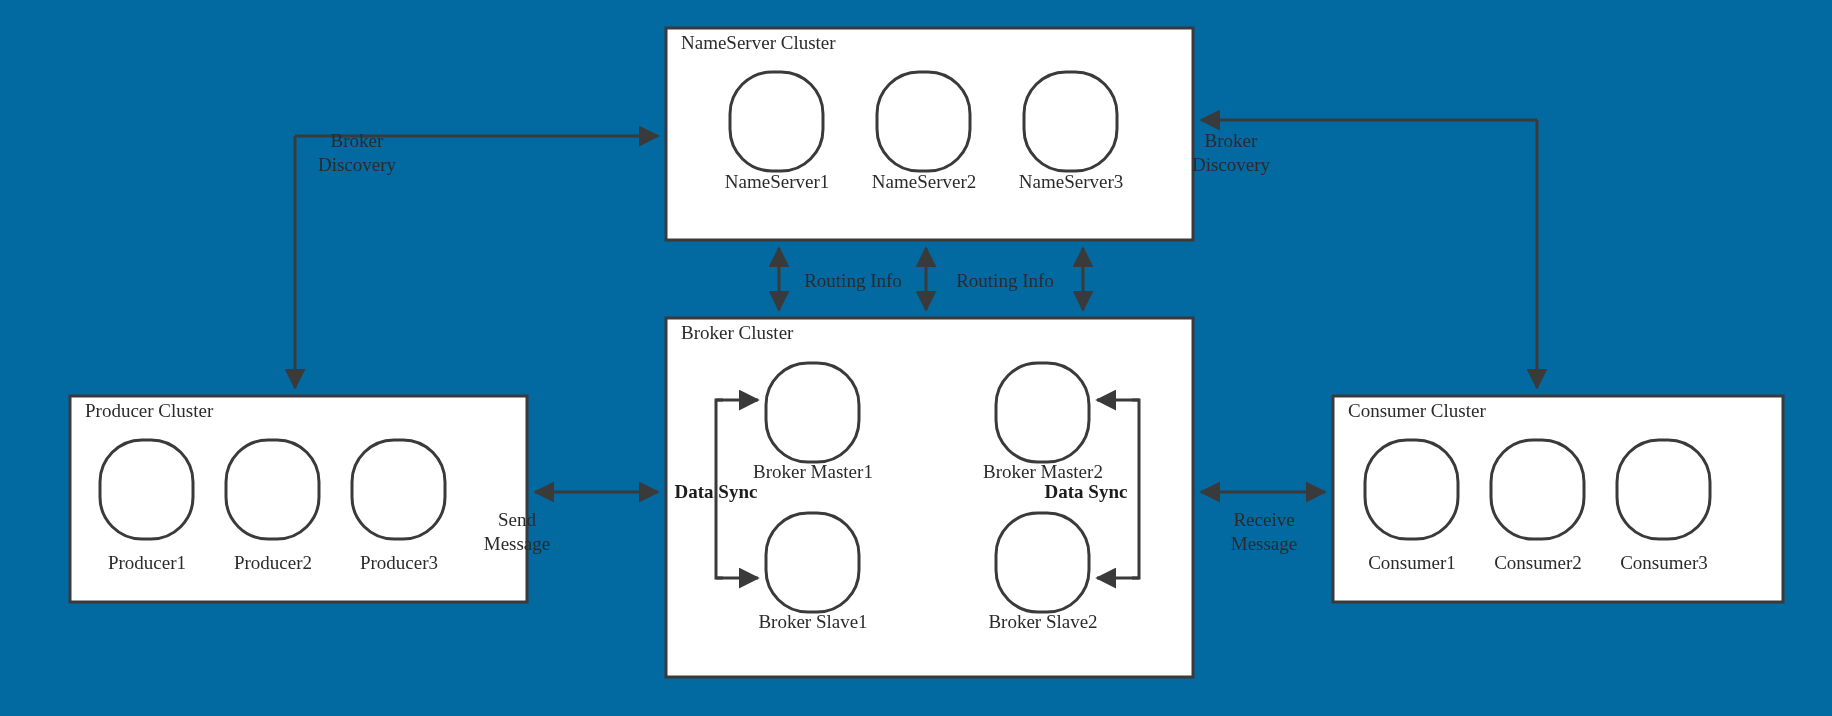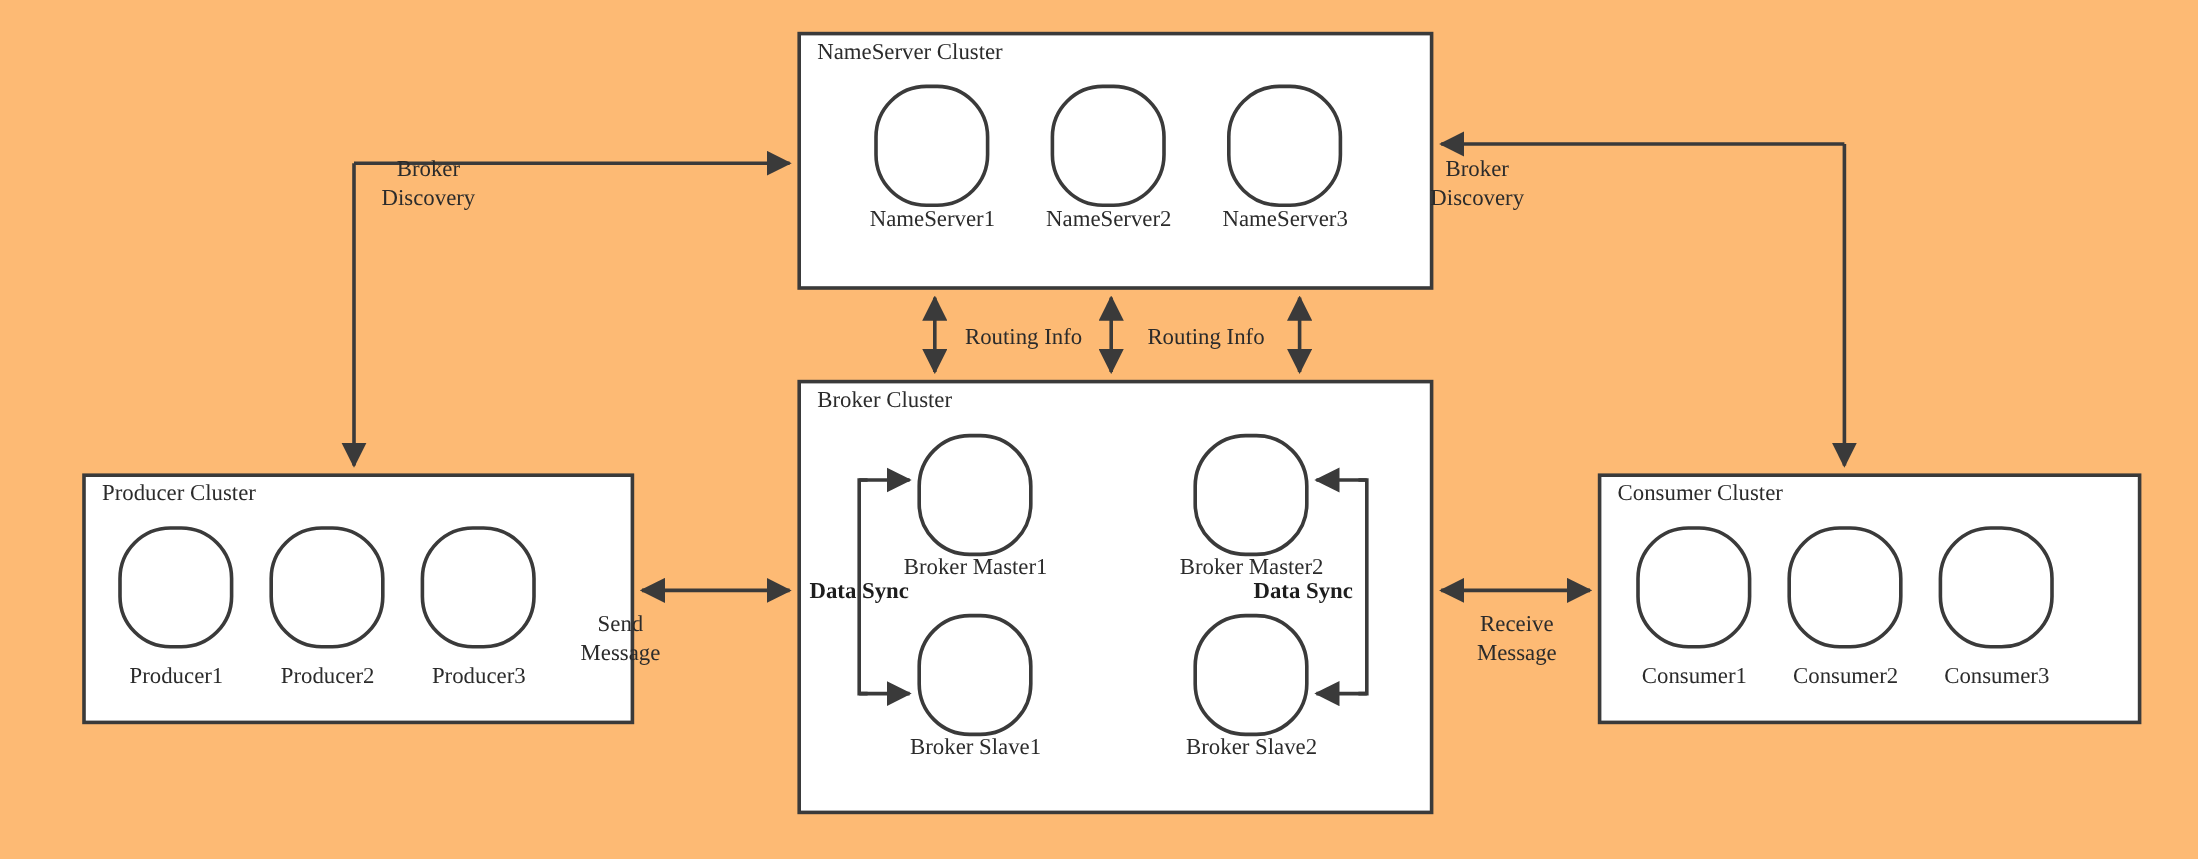--- a/index.html
+++ b/index.html
@@ -10,21 +10,21 @@
   body {
     width: 1832px;
     height: 716px;
     font-family: "Liberation Serif", "DejaVu Serif", serif;
     overflow: hidden;
   }
   #diagram-root {
     position: relative;
     width: 1832px;
     height: 716px;
-    background: #fdba74;
+    background: #0369a1;
   }
   svg.diagram {
     position: absolute;
     top: 0; left: 0;
     width: 1832px;
     height: 716px;
   }
   .cluster-box {
     fill: #ffffff;
     stroke: #3a3a3a;

